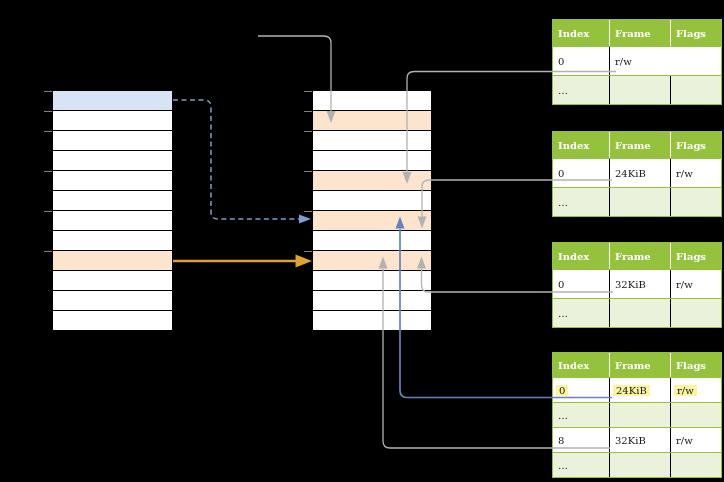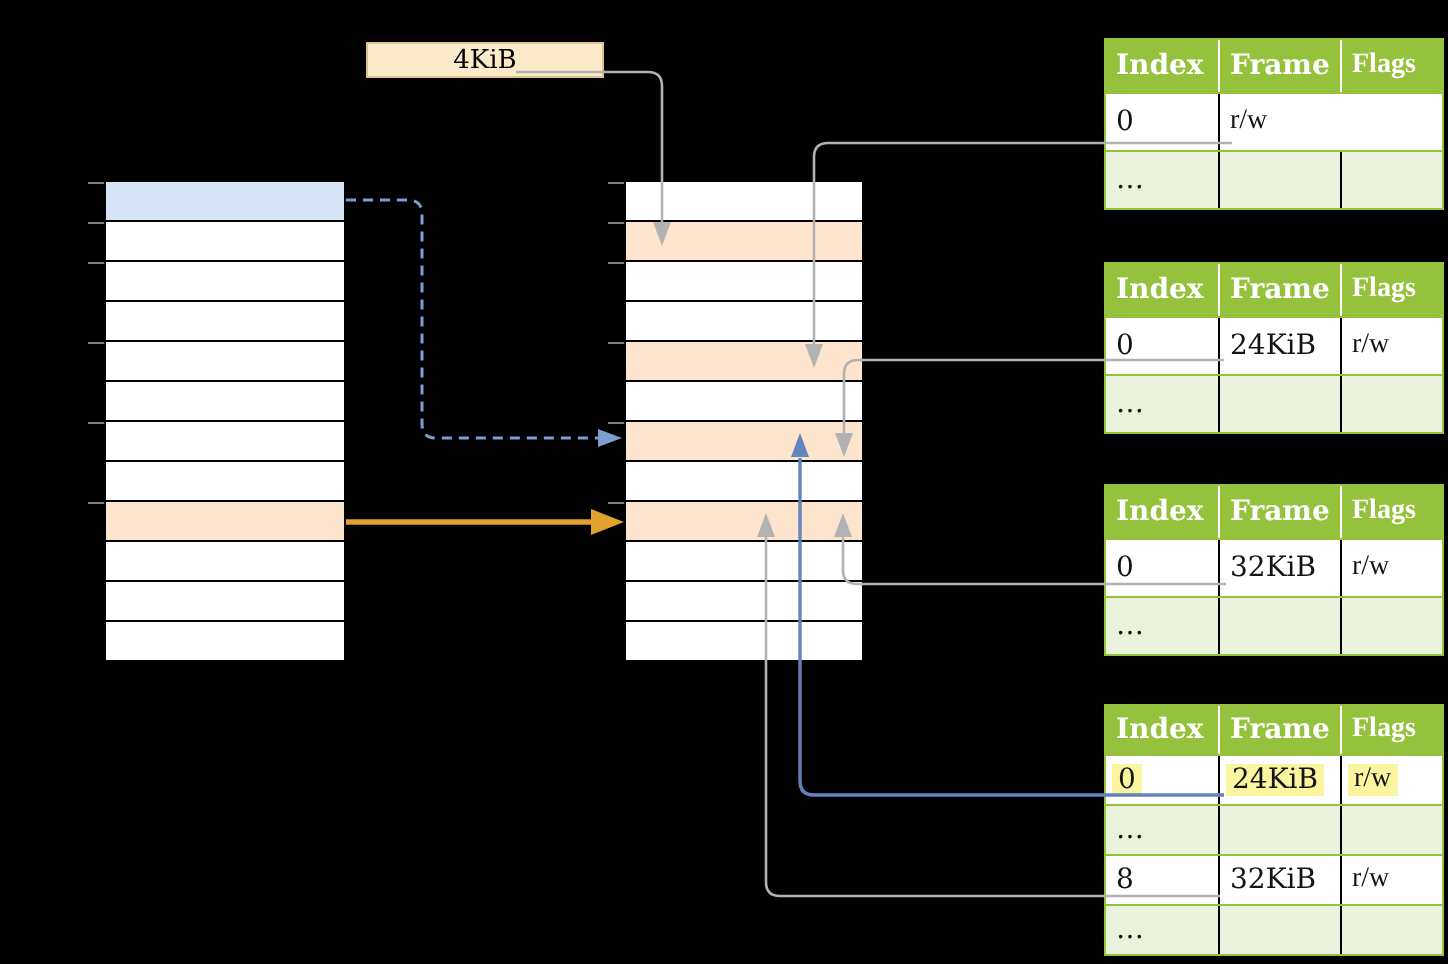--- a/index.html
+++ b/index.html
@@ -42,30 +42,30 @@
   .mem-row:last-of-type{border-bottom:none;}
   .v-white{background:var(--row-white);}
   .v-blue{background:var(--row-blue);}
   .v-orange{background:var(--row-orange);}
   .tick{position:absolute;left:-9px;width:8px;height:1px;background:var(--tick-gray);}
 
   
   .ptable{
     position:absolute;left:552px;width:170px;box-sizing:border-box;
     border:1.5px solid var(--table-green);background:#fff;
-    font-size:14px;color:var(--table-body-text);
+    font-size:10px;color:var(--table-body-text);
   }
   .pt-row{display:flex;border-top:1px solid var(--table-green);}
   .pt-row.pt-header{border-top:none;background:var(--table-green);color:var(--table-header-text);font-weight:bold;}
   .pt-white{background:#ffffff;}
   .pt-green{background:var(--table-row-light-green);}
   .pt-cell{box-sizing:border-box;display:flex;align-items:center;padding-left:5px;overflow:hidden;}
   .pt-cell.c0{width:56px;}
   .pt-cell.c1{width:61px;}
-  .pt-cell.c2{flex:1;font-family:Liberation Serif, serif;}
+  .pt-cell.c2{flex:1;}
   .pt-cell.c1,.pt-cell.c2{border-left:1.5px solid var(--row-border);}
   .pt-header .pt-cell.c1,.pt-header .pt-cell.c2{border-left:1.5px solid #ffffff;}
   .pt-normal .pt-header{height:26px;}
   .pt-normal .pt-row:not(.pt-header){height:28px;}
   .pt-compact .pt-header{height:24px;}
   .pt-compact .pt-row:not(.pt-header){height:24px;}
   .hl{background:var(--highlight-yellow);padding:0 3px;margin-left:-2px;}
 
   
   .overlay{position:absolute;left:0;top:0;pointer-events:none;}
@@ -77,23 +77,20 @@
   .hd-gray{fill:var(--connector-gray);}
   .hd-blue{fill:var(--connector-blue);}
   .hd-dash{fill:var(--connector-blue-dashed);}
   .hd-orange{fill:var(--connector-orange);}
 </style>
 </head>
 <body>
 
 <div class="canvas">
 
-  <div class="label-box">
-    <span>4KiB</span>
-  </div>
 
   <div class="memcol" style="left:52px;width:119px;">
       <div class="mem-row v-blue"></div>
       <div class="mem-row v-white"></div>
       <div class="mem-row v-white"></div>
       <div class="mem-row v-white"></div>
       <div class="mem-row v-white"></div>
       <div class="mem-row v-white"></div>
       <div class="mem-row v-white"></div>
       <div class="mem-row v-white"></div>

